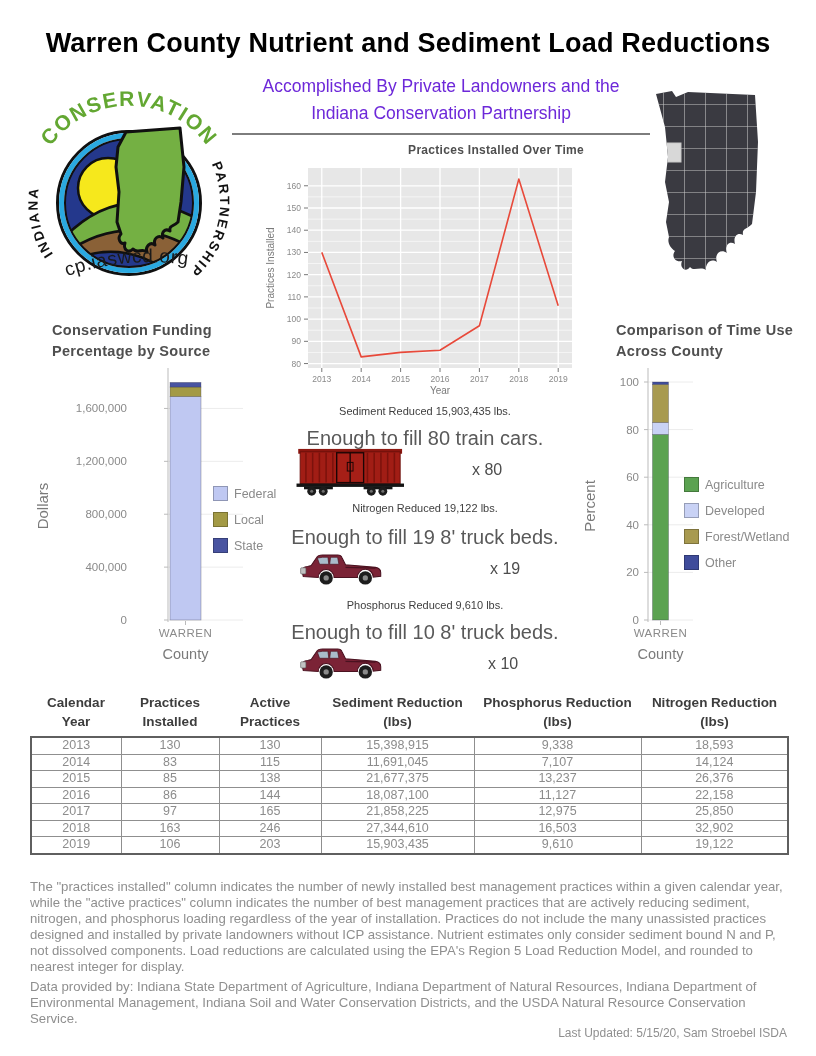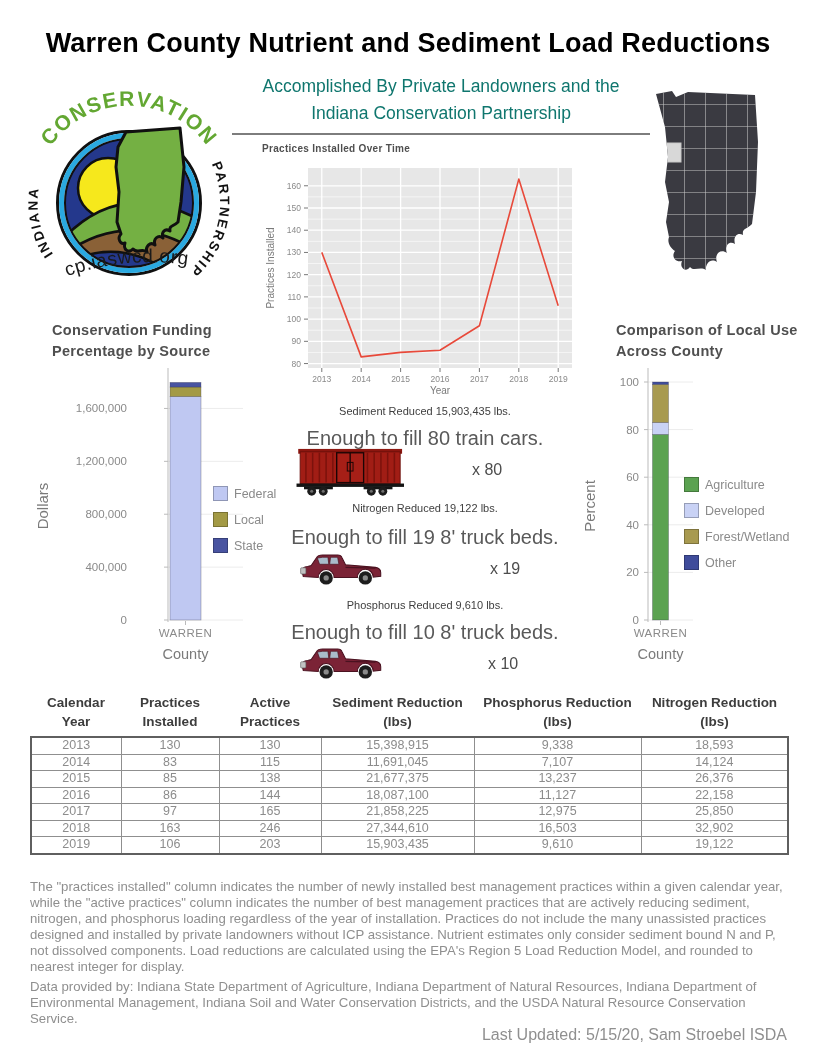--- a/index.html
+++ b/index.html
@@ -3,25 +3,25 @@
 <meta charset="utf-8">
 <style>
   html,body{margin:0;padding:0;background:#fff}
   .page{position:relative;width:816px;height:1056px;background:#fff;
         font-family:"Liberation Sans",sans-serif;overflow:hidden}
   .abs{position:absolute}
 
   #page-title{top:28px;left:0;width:816px;text-align:center;font-size:27px;
               font-weight:bold;color:#000;letter-spacing:.2px}
   #subtitle{top:73px;left:232px;width:418px;text-align:center;font-size:17.5px;
-            color:#0f766e;line-height:1.55}
+            color:#6d28d9;line-height:1.55}
   #subtitle-rule{top:133px;left:232px;width:418px;border-top:2px solid #7d7d7d}
 
   .chart-title{font-weight:bold;color:#4f4f4f;letter-spacing:.3px}
-  #line-chart-title{top:143px;left:262px;width:322px;text-align:left;font-size:10px}
+  #line-chart-title{top:143px;left:262px;width:322px;text-align:right;font-size:12px}
   #line-chart-svg{left:262px;top:164px}
 
   #funding-title{top:320px;left:52px;width:195px;font-size:14.5px;line-height:1.45}
   #funding-svg{left:30px;top:356px}
   #funding-legend{left:213px;top:486px}
 
   #landuse-title{top:320px;left:616px;width:195px;font-size:14.5px;line-height:1.45}
   #landuse-svg{left:585px;top:356px}
   #landuse-legend{left:684px;top:477px}
 
@@ -37,21 +37,21 @@
   #data-table{left:30px;top:694px;width:757px;border-collapse:collapse;table-layout:fixed}
   #data-table th{font-size:13.5px;font-weight:bold;color:#3d3d3d;line-height:1.38;
                  padding:0 2px 5px;vertical-align:bottom;text-align:center}
   #data-table tbody{border:2px solid #5f5f5f}
   #data-table td{border:1px solid #8f8f8f;font-size:12.5px;color:#8c8c8c;text-align:center;
                  padding:0;height:15.5px;line-height:15.5px;overflow:hidden}
 
   .note{left:30px;width:762px;font-size:13.2px;color:#8f8f8f;line-height:16px;text-align:left}
   #note1{top:879px}
   #note2{top:979px}
-  #last-updated{top:1026px;left:432px;width:355px;text-align:right;font-size:16px;color:#8f8f8f}
+  #last-updated{top:1026px;left:432px;width:355px;text-align:right;font-size:12px;color:#8f8f8f}
 </style>
 </head>
 <body>
 
 <div class="page">
 
   <svg width="0" height="0" style="position:absolute" aria-hidden="true">
     <defs>
       <symbol id="icon-train" viewBox="0 0 120 52">
         <rect x="2" y="2" width="108" height="5" fill="#8c1710"></rect>
@@ -284,21 +284,21 @@
     </svg>
   <div class="abs red-mult" style="left:490px;top:560px">x 19</div>
 
   <div class="abs red-heading" style="top:599px">Phosphorus Reduced 9,610  lbs.</div>
   <div class="abs red-caption" style="top:621px">Enough to fill 10  8' truck beds.</div>
   <svg class="abs" style="left:298px;top:641px" width="88" height="46" viewBox="0 0 100 48">
       <use href="#icon-truck"></use>
     </svg>
   <div class="abs red-mult" style="left:488px;top:655px">x 10</div>
 
-  <div id="landuse-title" class="abs chart-title">Comparison of Local Use Across County</div>
+  <div id="landuse-title" class="abs chart-title">Comparison of Time Use Across County</div>
   <svg id="landuse-svg" class="abs" width="230" height="312">
       <line x1="63" x2="108" y1="264" y2="264" stroke="#ececec" stroke-width="1"></line>
       <line x1="59" x2="63" y1="264" y2="264" stroke="#bbb" stroke-width="1"></line>
       <text x="54" y="268" text-anchor="end" font-size="11.5" fill="#8a8a8a">0</text>
       <line x1="63" x2="108" y1="216.4" y2="216.4" stroke="#ececec" stroke-width="1"></line>
       <line x1="59" x2="63" y1="216.4" y2="216.4" stroke="#bbb" stroke-width="1"></line>
       <text x="54" y="220.4" text-anchor="end" font-size="11.5" fill="#8a8a8a">20</text>
       <line x1="63" x2="108" y1="168.8" y2="168.8" stroke="#ececec" stroke-width="1"></line>
       <line x1="59" x2="63" y1="168.8" y2="168.8" stroke="#bbb" stroke-width="1"></line>
       <text x="54" y="172.8" text-anchor="end" font-size="11.5" fill="#8a8a8a">40</text>

